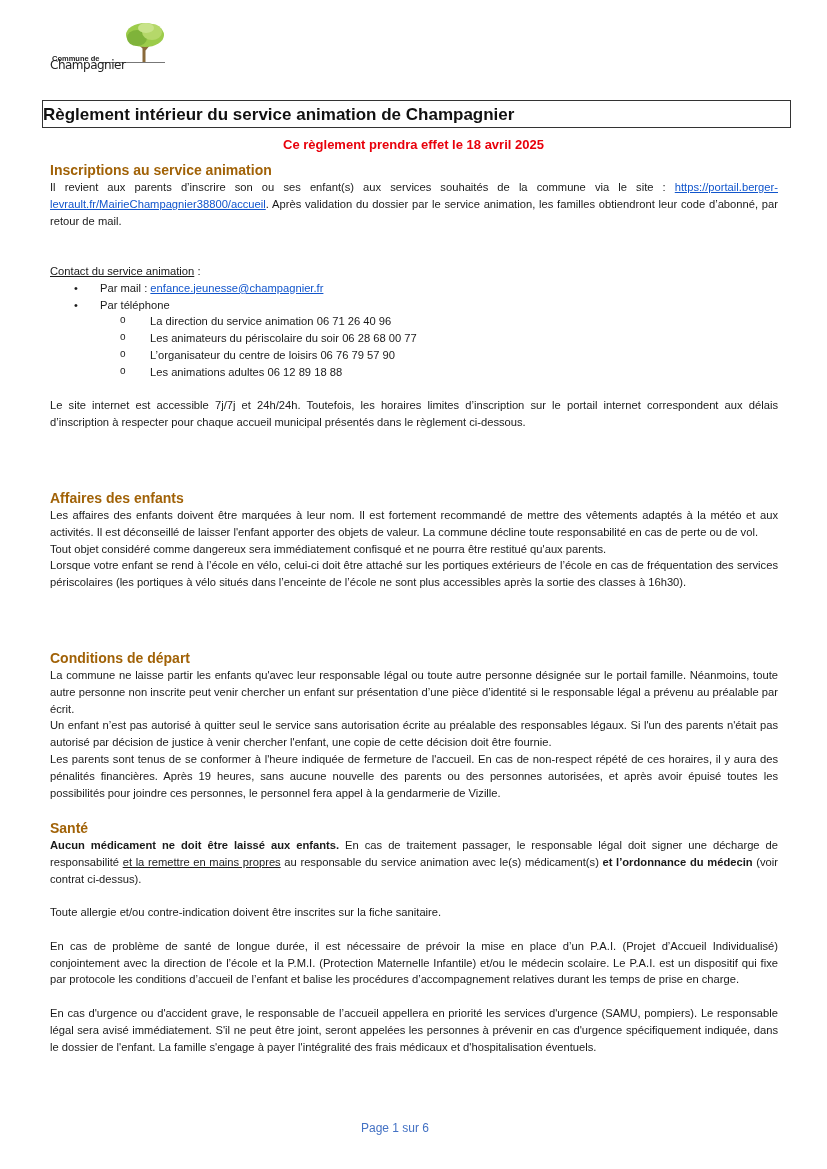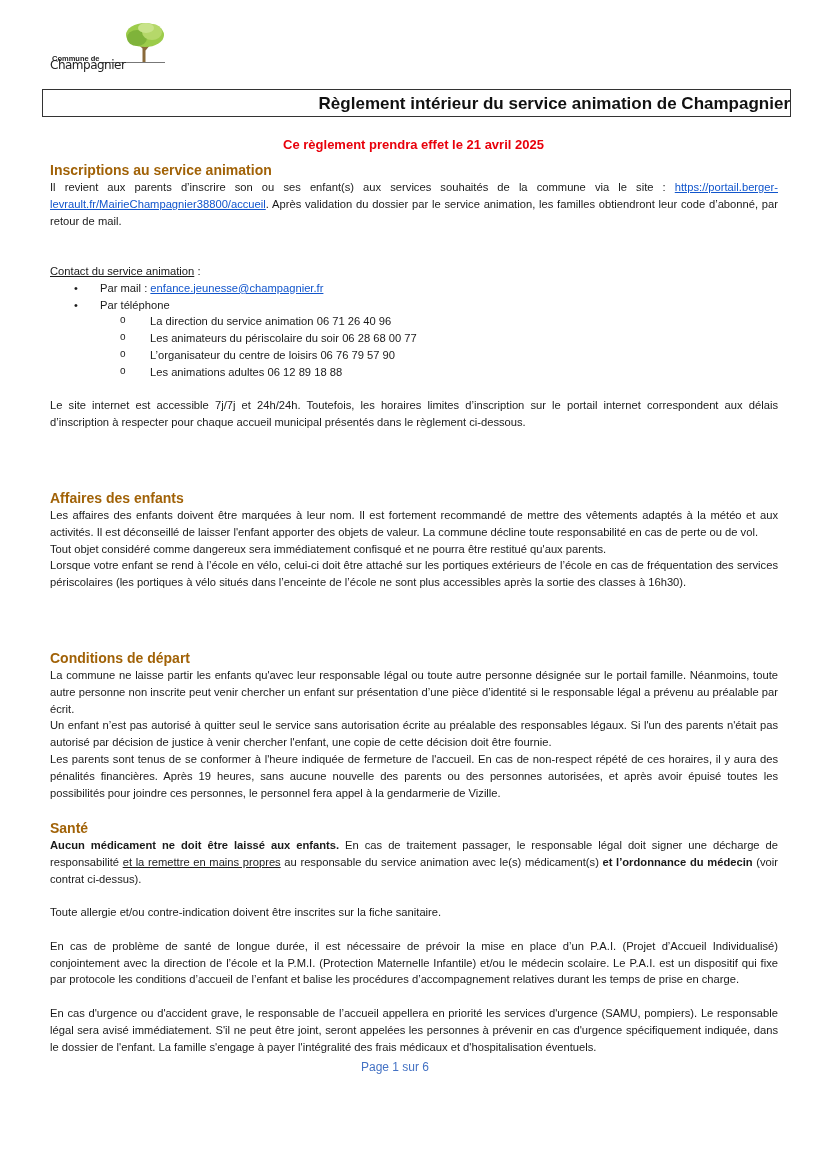--- a/index.html
+++ b/index.html
@@ -8,43 +8,43 @@
   .page { position: absolute; left: 0; top: 0; width: 827px; height: 1169px; }
 
   
   .logo { position: absolute; left: 50px; top: 22px; width: 125px; height: 62px; }
   .logo svg { position: absolute; left: 72px; top: 0; }
   .logo-small { position: absolute; left: 2px; top: 32px; font-size: 7.5px; font-weight: bold; color: #222; letter-spacing: 0; }
   .logo-line { position: absolute; left: 49px; top: 40px; width: 66px; border-top: 1px solid #777; }
   .logo-big { position: absolute; left: 0px; top: 36px; font-size: 12px; color: #222; letter-spacing: -0.5px; font-family: "DejaVu Sans", sans-serif; font-weight: normal; }
 
   
-  .title-box { position: absolute; left: 42px; top: 89px; width: 749px; height: 28px;
-               border: 1px solid #333; box-sizing: border-box; text-align: right; }
+  .title-box { position: absolute; left: 42px; top: 100px; width: 749px; height: 28px;
+               border: 1px solid #333; box-sizing: border-box; text-align: left; }
   .title-box span { font-size: 17px; font-weight: bold; line-height: 27px; color: #111; }
 
   .effect { position: absolute; left: 0; width: 827px; top: 137px; text-align: center;
             color: #e8000b; font-weight: bold; font-size: 13px; }
 
   .content { position: absolute; left: 50px; width: 728px; font-size: 11.2px; line-height: 16.8px; }
   .content p { margin: 0; text-align: justify; }
   .h2 { color: #a16207; font-weight: bold; font-size: 14px; line-height: 18px; margin: 0; }
   .link { color: #1155cc; text-decoration: underline; }
   .u { text-decoration: underline; }
   .b { font-weight: bold; }
   .gap { height: 16.8px; }
 
   ul.l1 { margin: 0; padding: 0; list-style: none; }
   ul.l1 > li { position: relative; padding-left: 50px; }
   ul.l1 > li::before { content: "•"; position: absolute; left: 24px; top: 0; font-size: 11px; }
   ul.l2 { margin: 0; padding: 0; list-style: none; }
   ul.l2 > li { position: relative; padding-left: 50px; }
   ul.l2 > li::before { content: "o"; position: absolute; left: 20px; top: -1px; font-size: 10px; }
 
-  .footer { position: absolute; left: 0; width: 790px; top: 1060px; text-align: center;
+  .footer { position: absolute; left: 0; width: 790px; top: 1121px; text-align: center;
             color: #4472c4; font-size: 12px; }
 </style>
 </head>
 <body>
 
 <div class="page">
 
   <div class="logo">
     <svg width="46" height="42" viewBox="0 0 46 42">
       <path d="M22 40 L22 26 L18 22 M22 28 L27 22" stroke="#8a6a3a" stroke-width="3" fill="none"></path>
@@ -55,21 +55,21 @@
     </svg>
     <span class="logo-small">Commune de</span>
     <div class="logo-line"></div>
     <span class="logo-big">Champagnier</span>
   </div>
 
   <div class="title-box">
     <span>Règlement intérieur du service animation de Champagnier</span>
   </div>
 
-  <div class="effect">Ce règlement prendra effet le 21 avril 2025</div>
+  <div class="effect">Ce règlement prendra effet le 18 avril 2025</div>
 
   <div class="content" style="top:161px;">
     <div class="h2">Inscriptions au service animation</div>
     <p>
       <span>Il revient aux parents d’inscrire son ou ses enfant(s) aux services souhaités de la commune via le site : </span><a class="link">https://portail.berger-levrault.fr/MairieChampagnier38800/accueil</a><span>. Après validation du dossier par le service animation, les familles obtiendront leur code d’abonné, par retour de mail.</span>
     </p>
     <div class="gap"></div>
     <div class="gap"></div>
     <p><span class="u">Contact du service animation</span><span> :</span></p>
     <ul class="l1">

